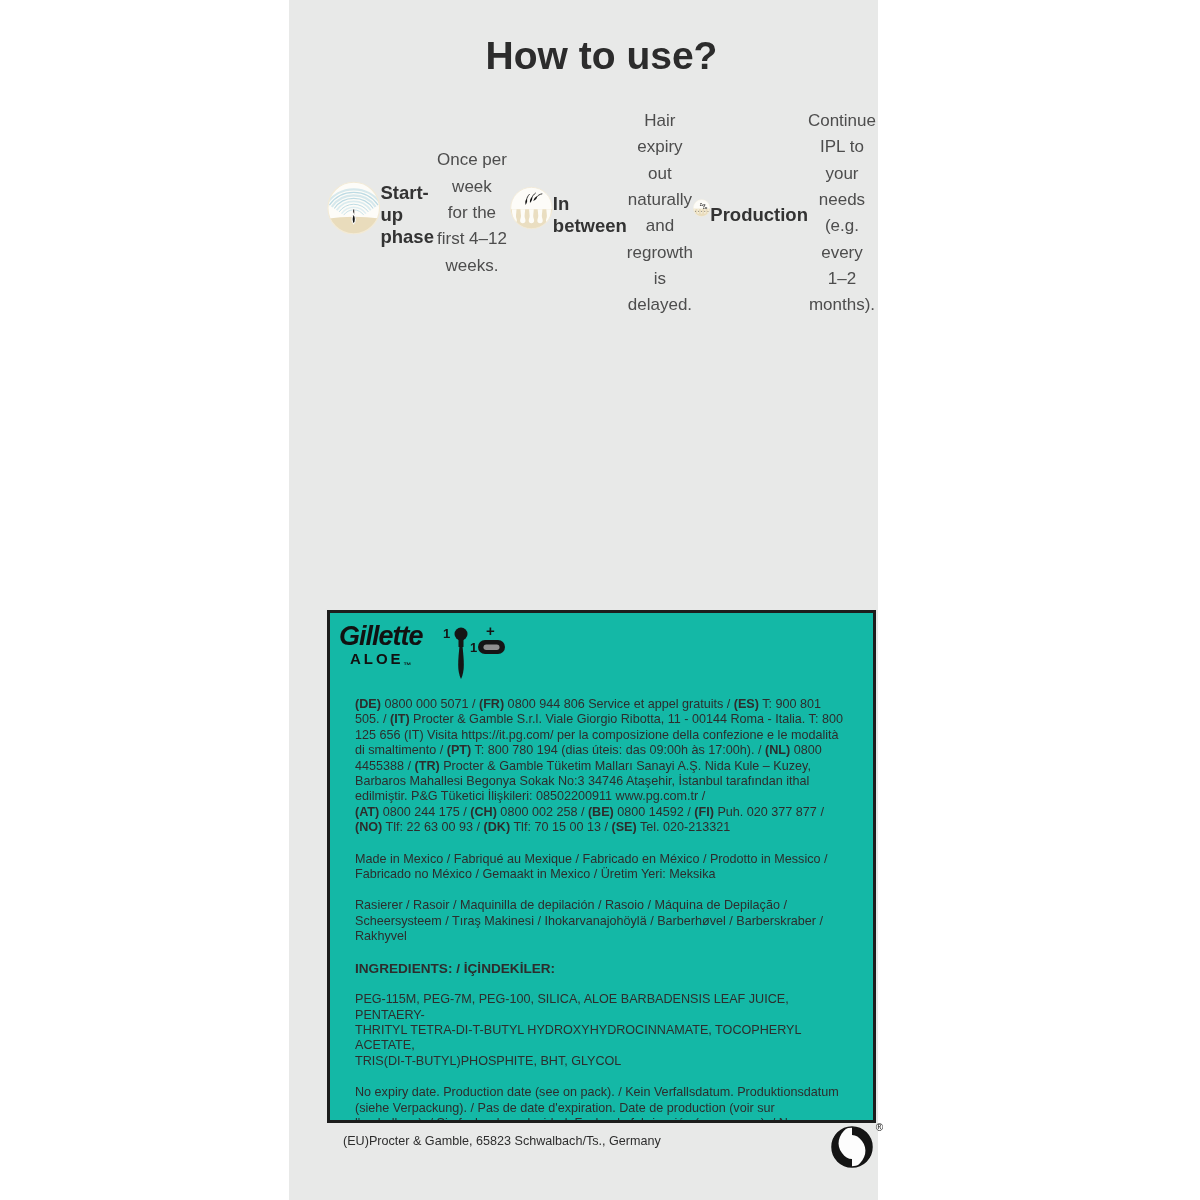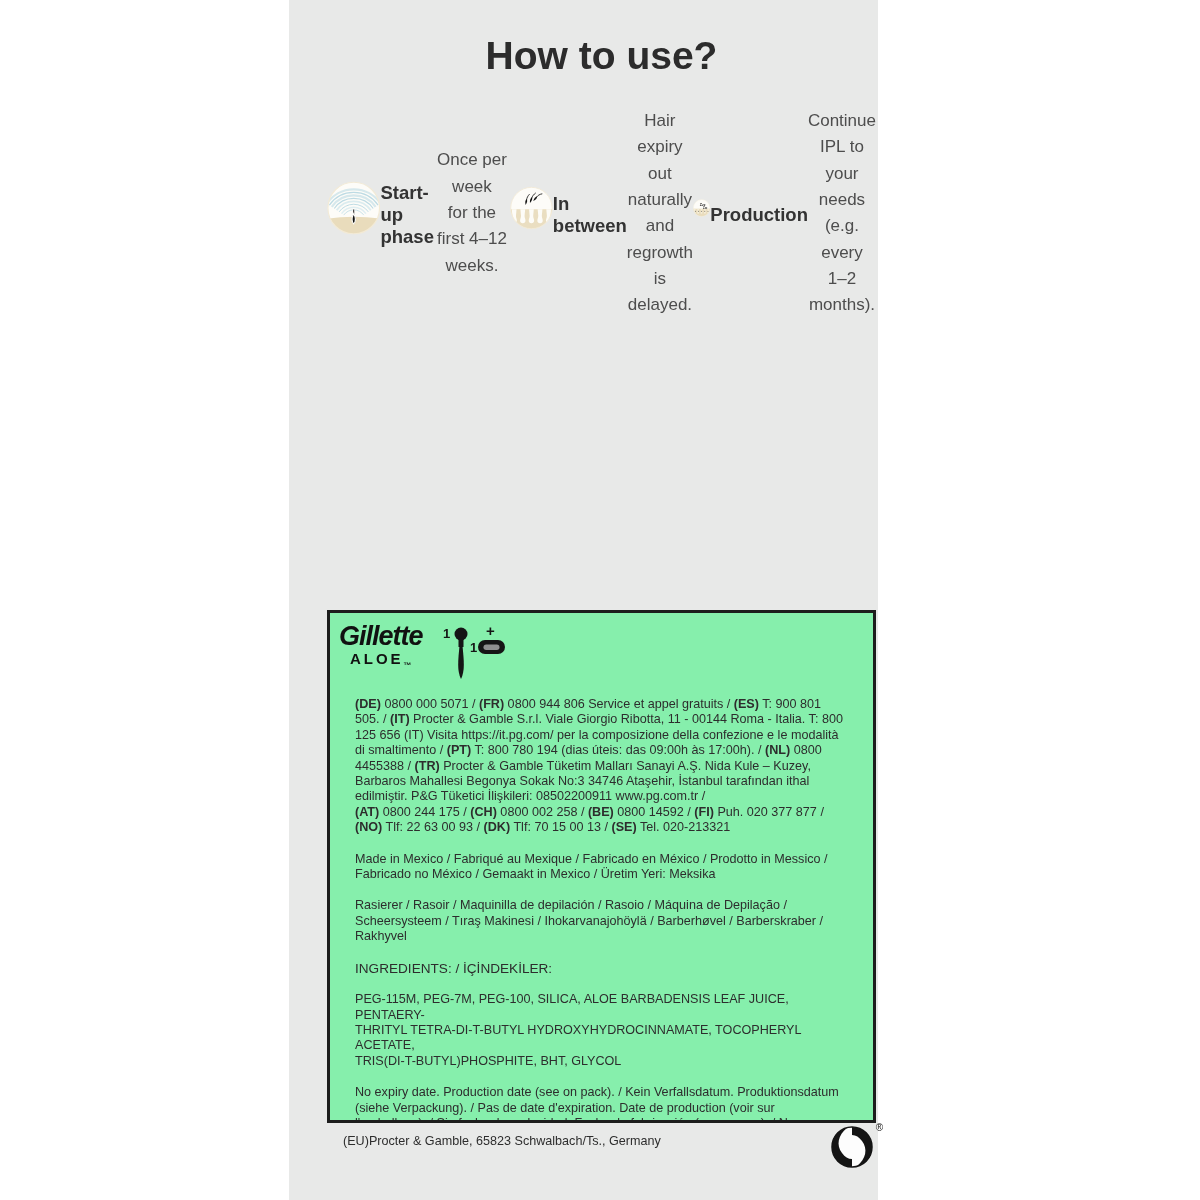--- a/index.html
+++ b/index.html
@@ -11,31 +11,31 @@
   .content{position:absolute;left:38px;top:0;width:549px;height:1200px;}
   .title{padding-top:36px;text-align:center;font-size:39px;font-weight:bold;color:#2c2c2c;line-height:1.05;}
   .subtitle{margin-top:9px;text-align:center;font-size:36px;font-weight:400;color:#3a3a3a;}
   .steps{display:flex;justify-content:center;margin-top:20px;}
   .step{width:183px;display:flex;flex-direction:row;align-items:center;}
   .step svg.circle-ill{width:144px;height:144px;display:block;}
   .step-label{margin-top:15px;font-size:18.5px;font-weight:bold;color:#333;}
   .step-desc{margin-top:11px;font-size:17px;color:#4d4d4d;text-align:center;line-height:1.55;white-space:pre-line;width:205px;}
   .info-box{
     position:absolute;left:0;top:610px;width:549px;height:513px;box-sizing:border-box;
-    border:3px solid #1d1d1d;background:#86efac;padding:10px 8px 8px 9px;overflow:hidden;
+    border:3px solid #1d1d1d;background:#14b8a6;padding:10px 8px 8px 9px;overflow:hidden;
   }
   .brand-row{display:flex;align-items:flex-start;height:58px;margin-bottom:8px;}
   .brand{display:flex;flex-direction:column;align-items:center;margin-right:14px;}
   .gillette{font-style:italic;font-weight:bold;font-size:27px;color:#111;letter-spacing:-1px;line-height:1;}
   .bodymark{font-weight:bold;font-size:15px;color:#111;letter-spacing:3px;line-height:1;margin-top:1px;}
   .bodymark .tm{font-size:8px;letter-spacing:0;vertical-align:sub;}
   .fine{margin:16px;font-size:12.6px;line-height:15.4px;color:#2d2d2d;white-space:pre-line;}
   .fine.flow{white-space:normal;}
   .mb6{margin-bottom:6px;} .mb7{margin-bottom:7px;} .mb2{margin-bottom:2px;}
-  .fine.bold-head{font-weight:normal;font-size:13.6px;}
+  .fine.bold-head{font-weight:bold;font-size:13.6px;}
   .footer{position:absolute;left:0;top:1131px;width:549px;}
   .green-dot-wrap{position:absolute;right:2px;top:-6px;width:44px;height:44px;}
   .green-dot-wrap .reg{position:absolute;right:-9px;top:-3px;font-size:10px;color:#1a1a1a;}
 </style>
 </head>
 <body>
 
 <div class="panel">
   <div class="content">
 

